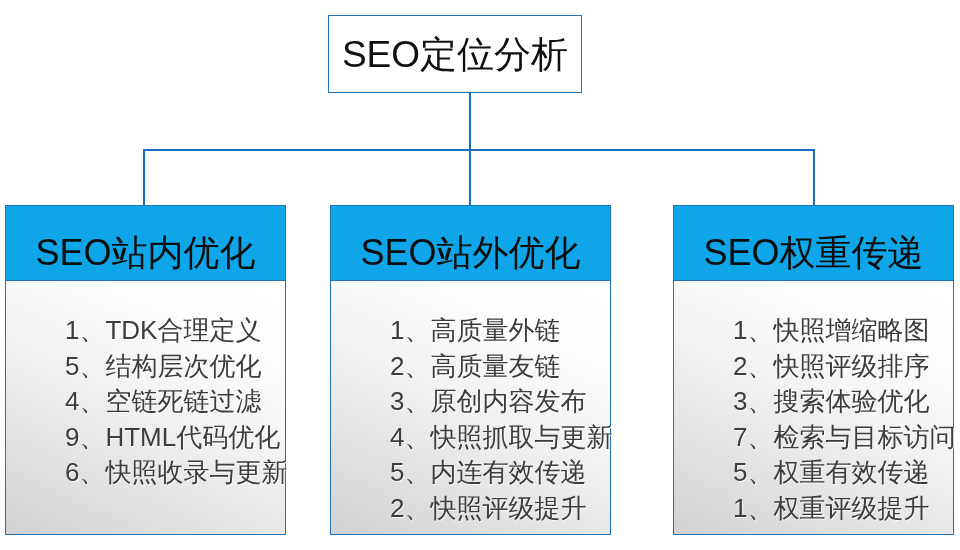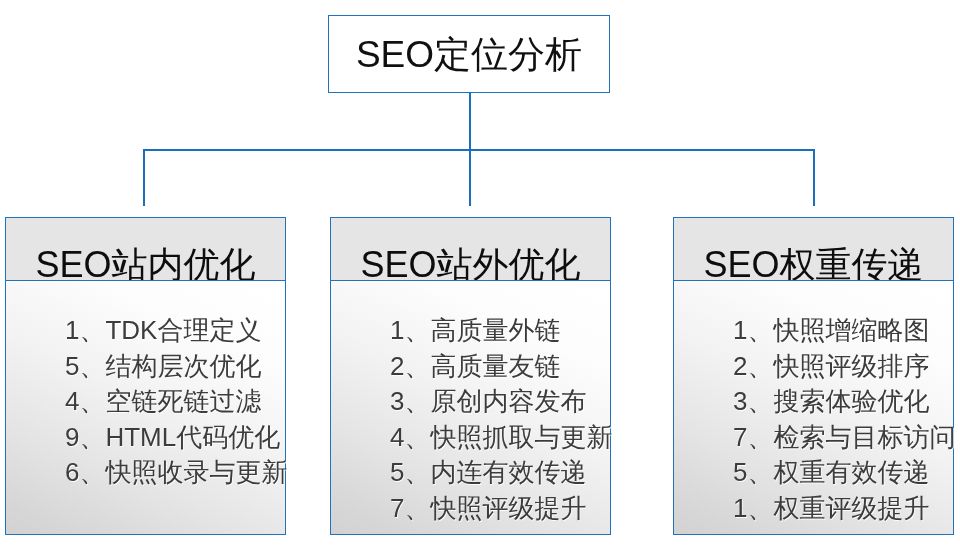--- a/index.html
+++ b/index.html
@@ -24,21 +24,21 @@
     background: #1a6fbd;
   }
   .conn-v { width: 2px; }
   .conn-h { height: 2px; }
 
   
   .root-node {
     position: absolute;
     left: 328px;
     top: 15px;
-    width: 282px;
+    width: 254px;
     height: 78px;
     box-sizing: border-box;
     border: 1.6px solid #2072bd;
     background: #ffffff;
     display: flex;
     align-items: center;
     justify-content: center;
   }
   .root-title {
     font-size: 37px;
@@ -51,26 +51,26 @@
   
   .card {
     position: absolute;
     top: 205px;
     height: 330px;
     box-sizing: border-box;
   }
   .card-head {
     position: absolute;
     left: 0;
-    top: 12px;
+    top: 0;
     width: 100%;
     height: 96px;
     box-sizing: border-box;
     border: 1.6px solid #2072bd;
-    background: #e5e5e5;
+    background: #0ea5e9;
     display: flex;
     align-items: center;
     justify-content: center;
   }
   .card-head-title {
     font-size: 36px;
     line-height: 1;
     color: #0d0d0d;
     white-space: nowrap;
   }
@@ -147,21 +147,21 @@
     <div class="card-head">
       <span class="card-head-title">SEO站外优化</span>
     </div>
     <div class="card-body">
       <ul class="card-list">
         <li>1、高质量外链</li>
         <li>2、高质量友链</li>
         <li>3、原创内容发布</li>
         <li>4、快照抓取与更新</li>
         <li>5、内连有效传递</li>
-        <li>7、快照评级提升</li>
+        <li>2、快照评级提升</li>
       </ul>
     </div>
   </div>
 
   <div class="card" style="left:673px; width:281px;">
     <div class="card-head">
       <span class="card-head-title">SEO权重传递</span>
     </div>
     <div class="card-body">
       <ul class="card-list">

